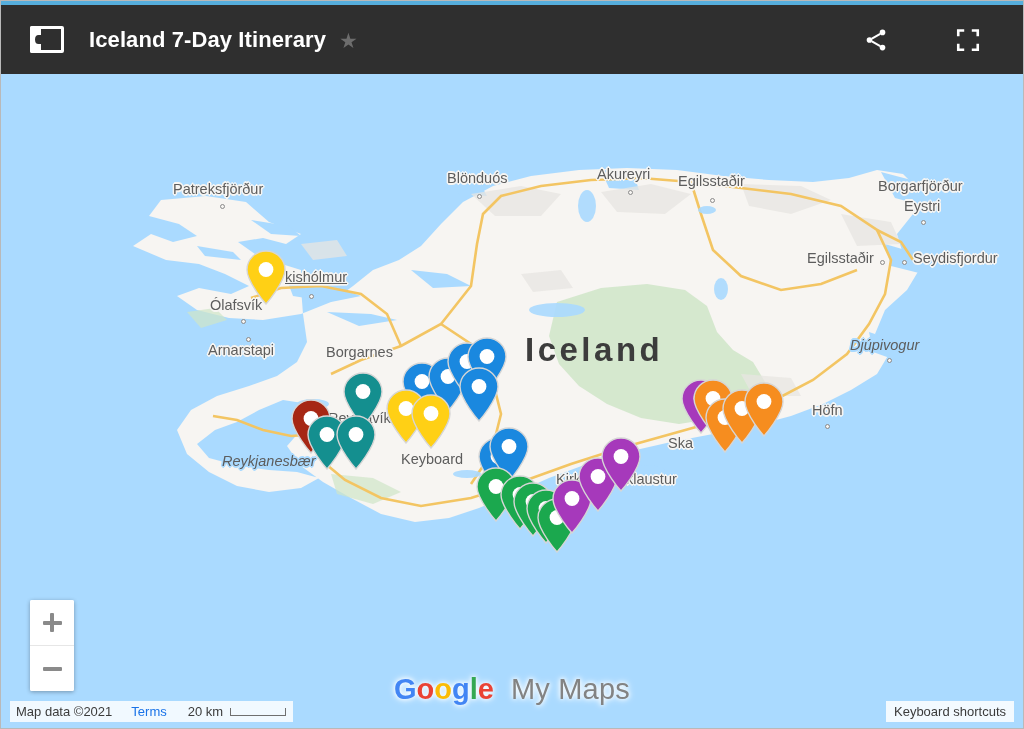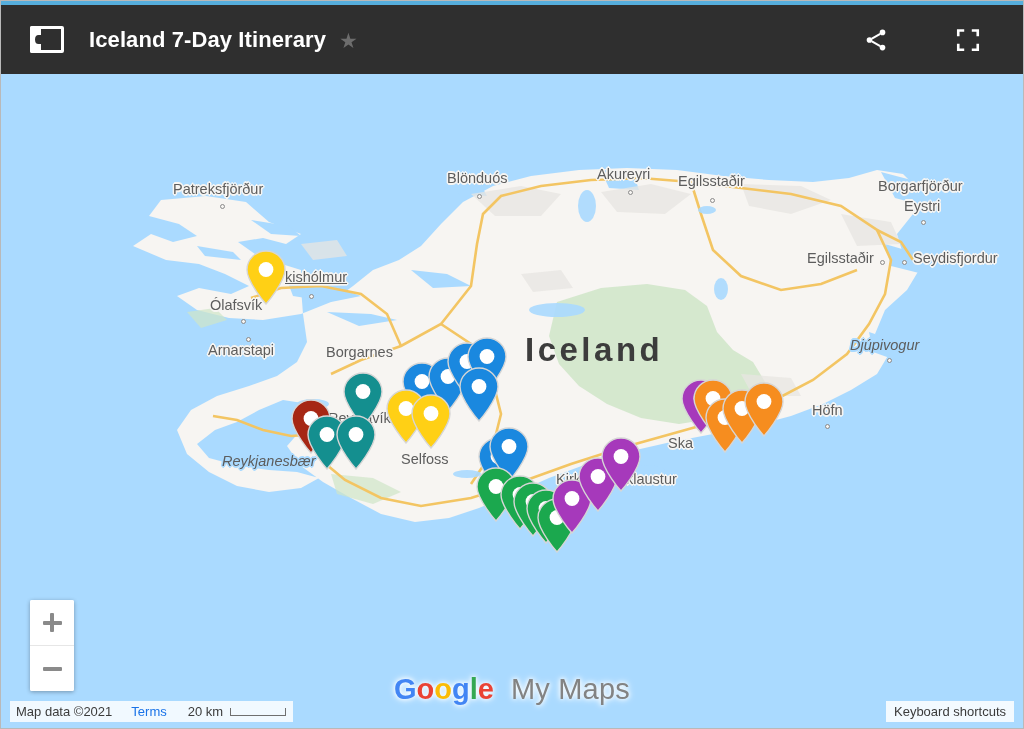--- a/index.html
+++ b/index.html
@@ -442,21 +442,21 @@
       <div class="citydot" style="left:366px; top:300px;"></div>
 
       <div class="city ocean" style="left:849px; top:263px;">Djúpivogur</div>
       <div class="citydot" style="left:886px; top:284px;"></div>
 
       <div class="city" style="left:811px; top:328px;">Höfn</div>
       <div class="citydot" style="left:824px; top:350px;"></div>
 
       <div class="city" style="left:327px; top:336px;">Reykjavík</div>
       <div class="city" style="left:667px; top:361px;">Ska</div>
-      <div class="city" style="left:400px; top:377px;">Selfoss</div>
+      <div class="city" style="left:400px; top:377px;">Keyboard</div>
       <div class="city ocean" style="left:221px; top:379px;">Reykjanesbær</div>
       <div class="city" style="left:555px; top:397px;">Kirk</div>
       <div class="city" style="left:625px; top:397px;">klaustur</div>
 
       <div id="marker-layer">
           <div class="marker" style="left: 265px; top: 233px;">
             <svg width="44" height="58" viewBox="0 0 44 58">
               <path d="M22 2 C11.5 2 3 10.4 3 20.8 C3 33.2 22 55 22 55 C22 55 41 33.2 41 20.8 C41 10.4 32.5 2 22 2 Z" fill="#ffd015" stroke="#d6d6d6" stroke-width="1.4"></path>
               <circle cx="22" cy="20.5" r="7.4" fill="#ffffff"></circle>
             </svg>

